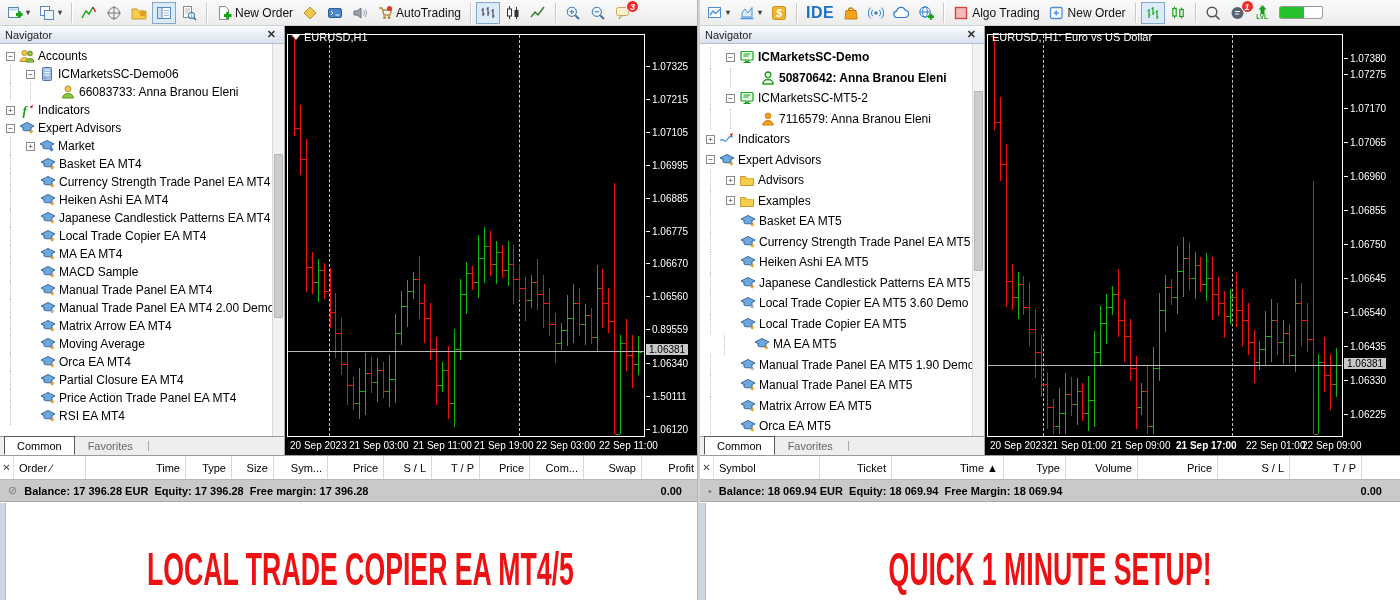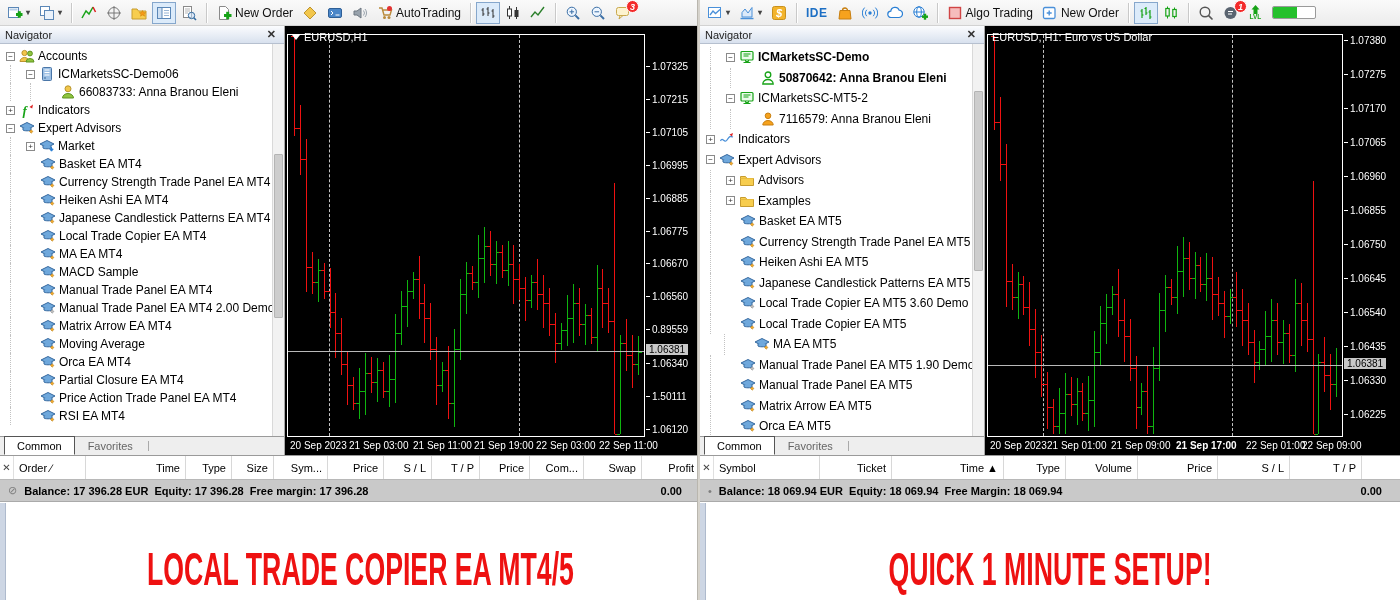--- a/index.html
+++ b/index.html
@@ -12,21 +12,21 @@
   .toolbar{position:absolute;top:0;left:0;right:0;height:26px;display:flex;align-items:center;
     background:linear-gradient(#fafafa,#ececec);border-bottom:1px solid #d2d2d2;padding:0 3px;gap:1px}
   .tb{position:relative;height:22px;min-width:23px;display:inline-flex;align-items:center;justify-content:center;
     gap:3px;border:1px solid transparent;padding:0 3px;font-size:12px;color:#222;background:transparent}
   .tb.active{background:#dcebfa;border-color:#86a7cc}
   .tb .cap{font-size:12px;color:#111;white-space:nowrap}
   .caret{font-size:8px;color:#444;line-height:1}
   .tsep{width:1px;height:20px;background:#c9c9c9;box-shadow:1px 0 0 #fff;margin:0 4px;flex:none}
   .badge{position:absolute;top:-3px;right:-5px;background:#f32b2b;color:#fff;border-radius:8px;min-width:13px;
     height:13px;line-height:12px;font-size:9px;font-weight:bold;text-align:center;padding:0 3px;border:1px solid #fff}
-  .idetxt{color:#1d6fc4;font-weight:bold;font-size:12px;letter-spacing:.5px}
+  .idetxt{color:#1d6fc4;font-weight:bold;font-size:16px;letter-spacing:.5px}
   .lvlbox{display:flex;flex-direction:column;align-items:center;line-height:1}
   .lvltxt{font-size:6.5px;font-weight:bold;color:#17a317}
   .switch{width:44px;height:13px;border:1px solid #9a9a9a;background:#fff;position:relative;border-radius:2px;overflow:hidden}
   .switch i{position:absolute;left:0;top:0;bottom:0;width:58%;background:#25c02c}
   
   .main{position:absolute;top:26px;left:0;width:700px;height:429px}
   .navp{position:absolute;left:0;top:0;width:285px;height:429px;background:#fff;border-right:1px solid #a8a8a8;
     display:flex;flex-direction:column}
   .navcap{height:18px;flex:none;background:linear-gradient(#fbfcfe,#d8e1ee);border-bottom:1px solid #b6c0cf;
     display:flex;align-items:center;font-size:11px;color:#222;padding:0 5px}
@@ -1321,21 +1321,21 @@
             <div class="tick" style="left: 337px; top: 340px; background: rgb(238, 17, 17);"></div>
             <div class="wick" style="left: 342px; top: 319px; height: 56px; background: rgb(238, 17, 17);"></div>
             <div class="tick" style="left: 339px; top: 340px; background: rgb(238, 17, 17);"></div>
             <div class="tick" style="left: 343px; top: 349px; background: rgb(238, 17, 17);"></div>
             <div class="wick" style="left: 348px; top: 313px; height: 49px; background: rgb(15, 180, 15);"></div>
             <div class="tick" style="left: 345px; top: 349px; background: rgb(15, 180, 15);"></div>
             <div class="tick" style="left: 349px; top: 330px; background: rgb(15, 180, 15);"></div>
             <div class="cline" style="top: 330px;"></div>
           </div>
         <div class="pax" style="width:57px">
-            <div class="plab" style="top: 1px;">1.07380</div>
+            <div class="plab" style="top: 19px;">1.07380</div>
             <div class="plab" style="top: 35px;">1.07275</div>
             <div class="plab" style="top: 69px;">1.07170</div>
             <div class="plab" style="top: 103px;">1.07065</div>
             <div class="plab" style="top: 137px;">1.06960</div>
             <div class="plab" style="top: 171px;">1.06855</div>
             <div class="plab" style="top: 205px;">1.06750</div>
             <div class="plab" style="top: 239px;">1.06645</div>
             <div class="plab" style="top: 273px;">1.06540</div>
             <div class="plab" style="top: 307px;">1.06435</div>
             <div class="plab" style="top: 341px;">1.06330</div>

